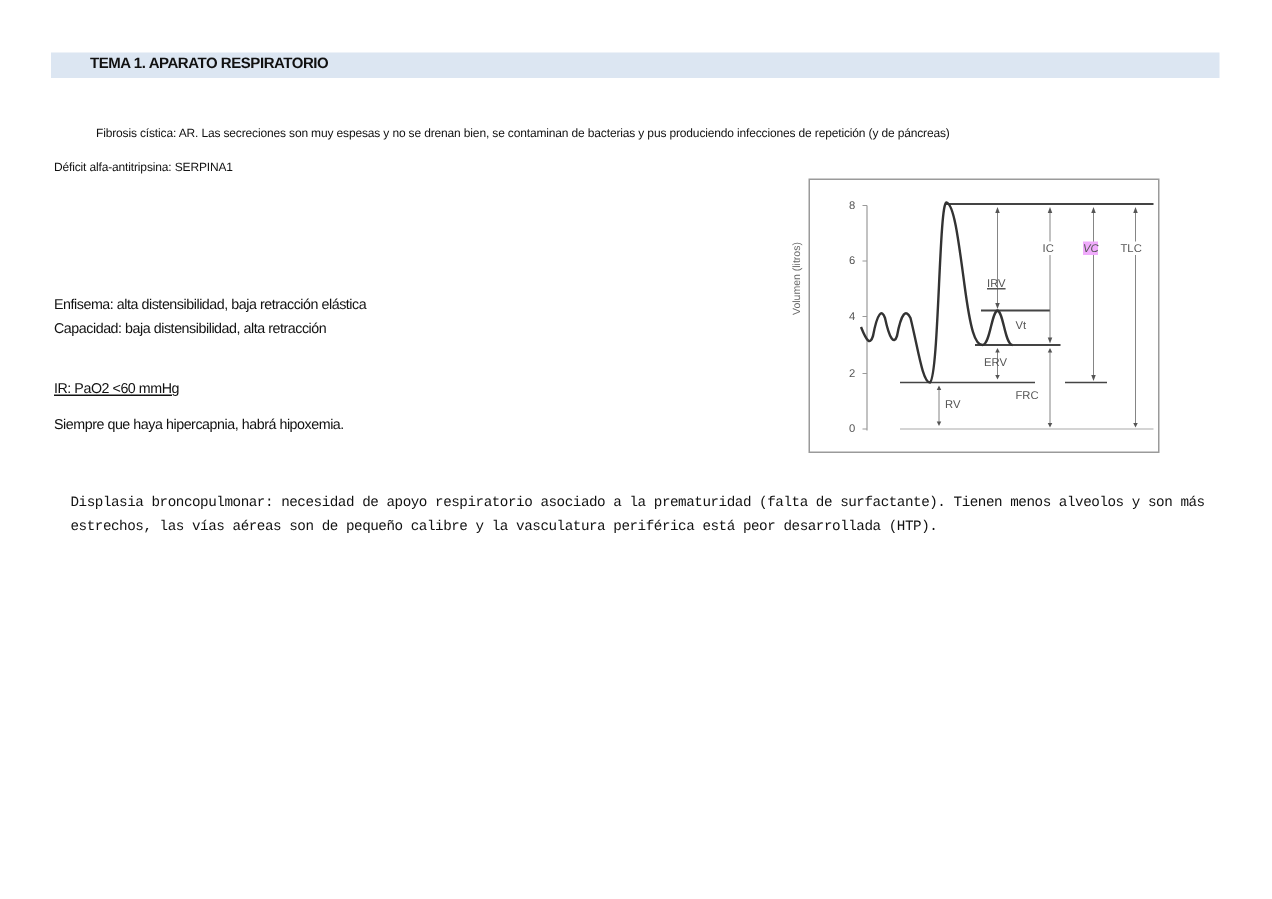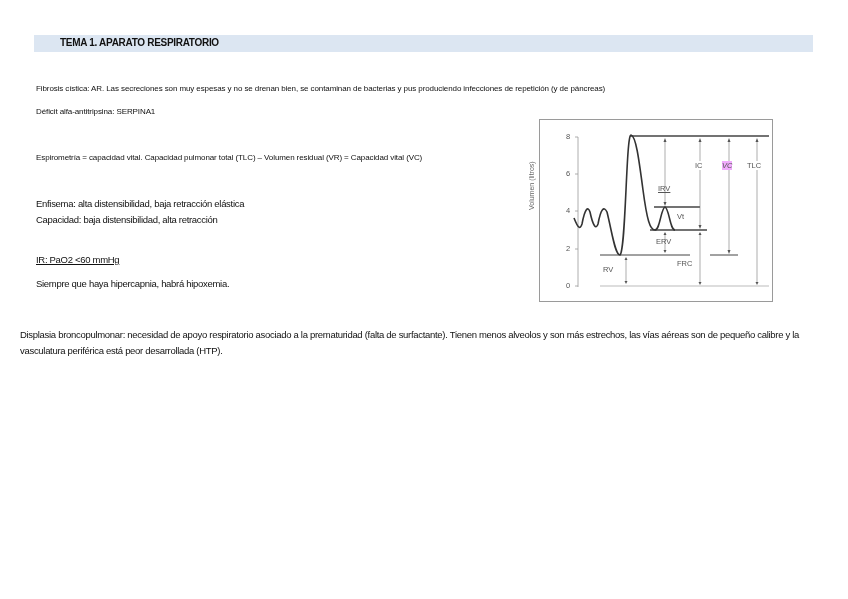--- a/index.html
+++ b/index.html
@@ -4,38 +4,37 @@
 <style>
   html, body { margin: 0; padding: 0; background: #ffffff; }
   body { width: 848px; height: 599px; position: relative; overflow: hidden;
          font-family: "Liberation Sans", "DejaVu Sans", sans-serif; color: #111; }
   .page { position: absolute; left: 0; top: 0; width: 848px; height: 599px; background: #fff; }
   .header-bar { position: absolute; left: 34px; top: 35px; width: 779px; height: 17px; background: #dce6f2; }
   .header-title { position: absolute; left: 2px; top: 2px; font-size: 10px; font-weight: bold; letter-spacing: -0.3px; color: #111; white-space: nowrap; margin-left: 24px; }
   .line { position: absolute; left: 36px; white-space: nowrap; color: #111; }
   .small { font-size: 8px; letter-spacing: -0.1px; }
   .med { font-size: 9.5px; letter-spacing: -0.3px; }
-  .para { position: absolute; left: 20px; top: 327px; width: 780px; font-size: 9.5px; line-height: 16px; letter-spacing: -0.3px; color: #111; }
+  .para { position: absolute; left: 47px; top: 327px; width: 780px; font-size: 9.5px; line-height: 16px; letter-spacing: -0.3px; color: #111; font-family: Liberation Mono, monospace; }
   .figure { position: absolute; left: 539px; top: 119px; width: 232px; height: 181px; border: 1px solid #9a9a9a; background: #fff; }
   .figure svg { position: absolute; left: 0; top: 0; }
   .fig-label { position: absolute; font-size: 7.5px; color: #555; font-family: "Liberation Sans", sans-serif; white-space: nowrap; }
   .axis-title { position: absolute; left: -12px; top: 90px; transform: rotate(-90deg); transform-origin: left top; font-size: 7px; color: #666; white-space: nowrap; }
 </style>
 </head>
 <body>
 
 <div class="page">
 
   <div class="header-bar">
     <span class="header-title">TEMA 1. APARATO RESPIRATORIO</span>
   </div>
 
-  <div class="line small" style="top:84px;">Fibrosis cística: AR. Las secreciones son muy espesas y no se drenan bien, se contaminan de bacterias y pus produciendo infecciones de repetición (y de páncreas)</div>
+  <div class="line small" style="top:84px;margin-left:28px;">Fibrosis cística: AR. Las secreciones son muy espesas y no se drenan bien, se contaminan de bacterias y pus produciendo infecciones de repetición (y de páncreas)</div>
   <div class="line small" style="top:107px;">Déficit alfa-antitripsina: SERPINA1</div>
-  <div class="line small" style="top:153px;">Espirometría = capacidad vital. Capacidad pulmonar total (TLC) – Volumen residual (VR) = Capacidad vital (VC)</div>
 
   <div class="line med" style="top:198px;">Enfisema: alta distensibilidad, baja retracción elástica</div>
   <div class="line med" style="top:214px;">Capacidad: baja distensibilidad, alta retracción</div>
 
   <div class="line med" style="top:254px;text-decoration:underline;">IR: PaO2 &lt;60 mmHg</div>
   <div class="line med" style="top:278px;">Siempre que haya hipercapnia, habrá hipoxemia.</div>
 
   <div class="para">Displasia broncopulmonar: necesidad de apoyo respiratorio asociado a la prematuridad (falta de surfactante). Tienen menos alveolos y son más estrechos, las vías aéreas son de pequeño calibre y la vasculatura periférica está peor desarrollada (HTP).</div>
 
   <div class="figure">
@@ -91,20 +90,20 @@
     <span class="axis-title">Volumen (litros)</span>
     <span class="fig-label" style="left:26px; top:12px;">8</span>
     <span class="fig-label" style="left:26px; top:49px;">6</span>
     <span class="fig-label" style="left:26px; top:86px;">4</span>
     <span class="fig-label" style="left:26px; top:124px;">2</span>
     <span class="fig-label" style="left:26px; top:161px;">0</span>
 
     <span class="fig-label" style="left:118px; top:64px;text-decoration:underline;">IRV</span>
     <span class="fig-label" style="left:137px; top:92px;">Vt</span>
     <span class="fig-label" style="left:116px; top:117px;">ERV</span>
-    <span class="fig-label" style="left:63px; top:145px;">RV</span>
+    <span class="fig-label" style="left:90px; top:145px;">RV</span>
     <span class="fig-label" style="left:137px; top:139px;">FRC</span>
     <span class="fig-label" style="left:155px; top:41px; background:#fff;">IC</span>
     <span class="fig-label" style="left:182px; top:41px; background:#f0abfc;font-style:italic;">VC</span>
     <span class="fig-label" style="left:207px; top:41px; background:#fff;">TLC</span>
   </div>
 
 </div>
 
 </body></html>

